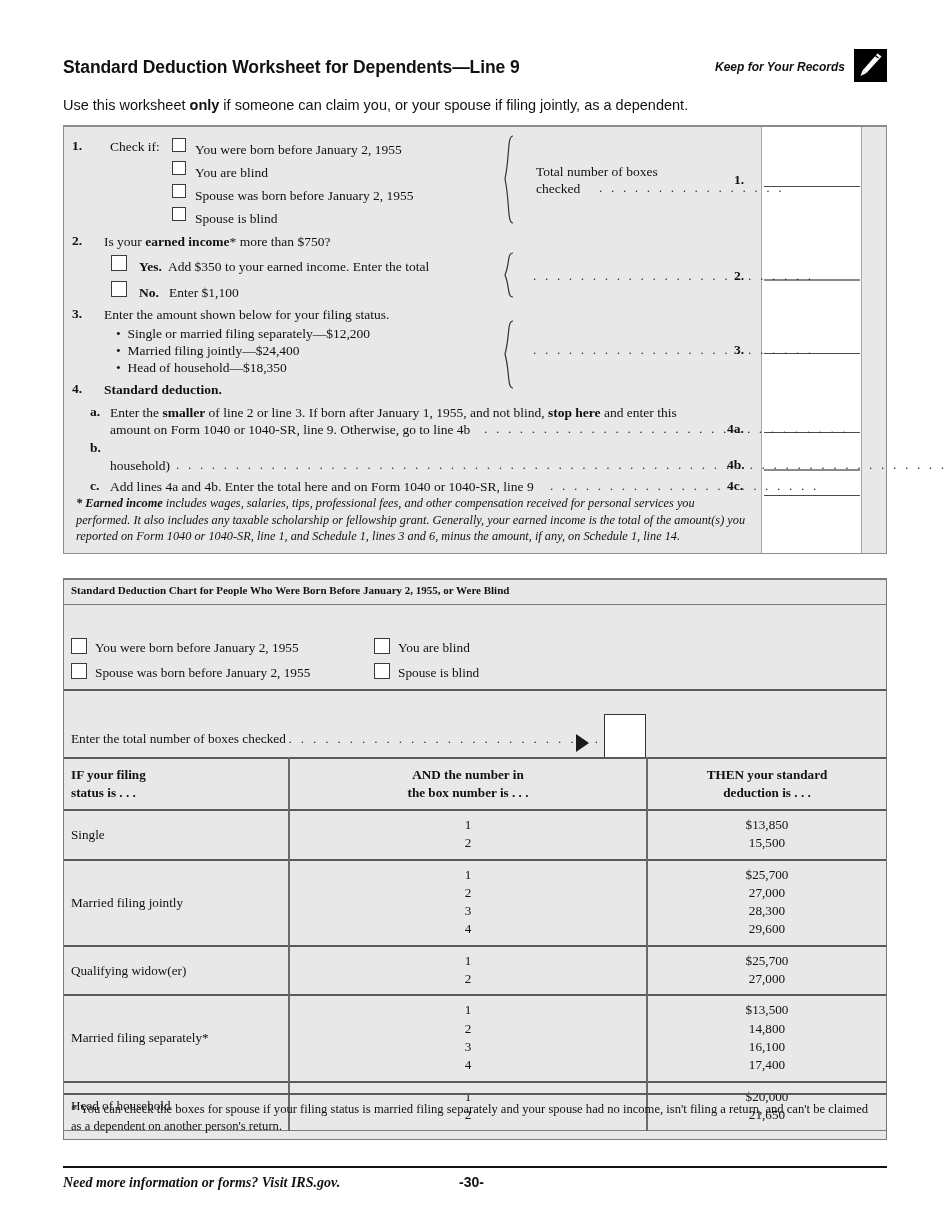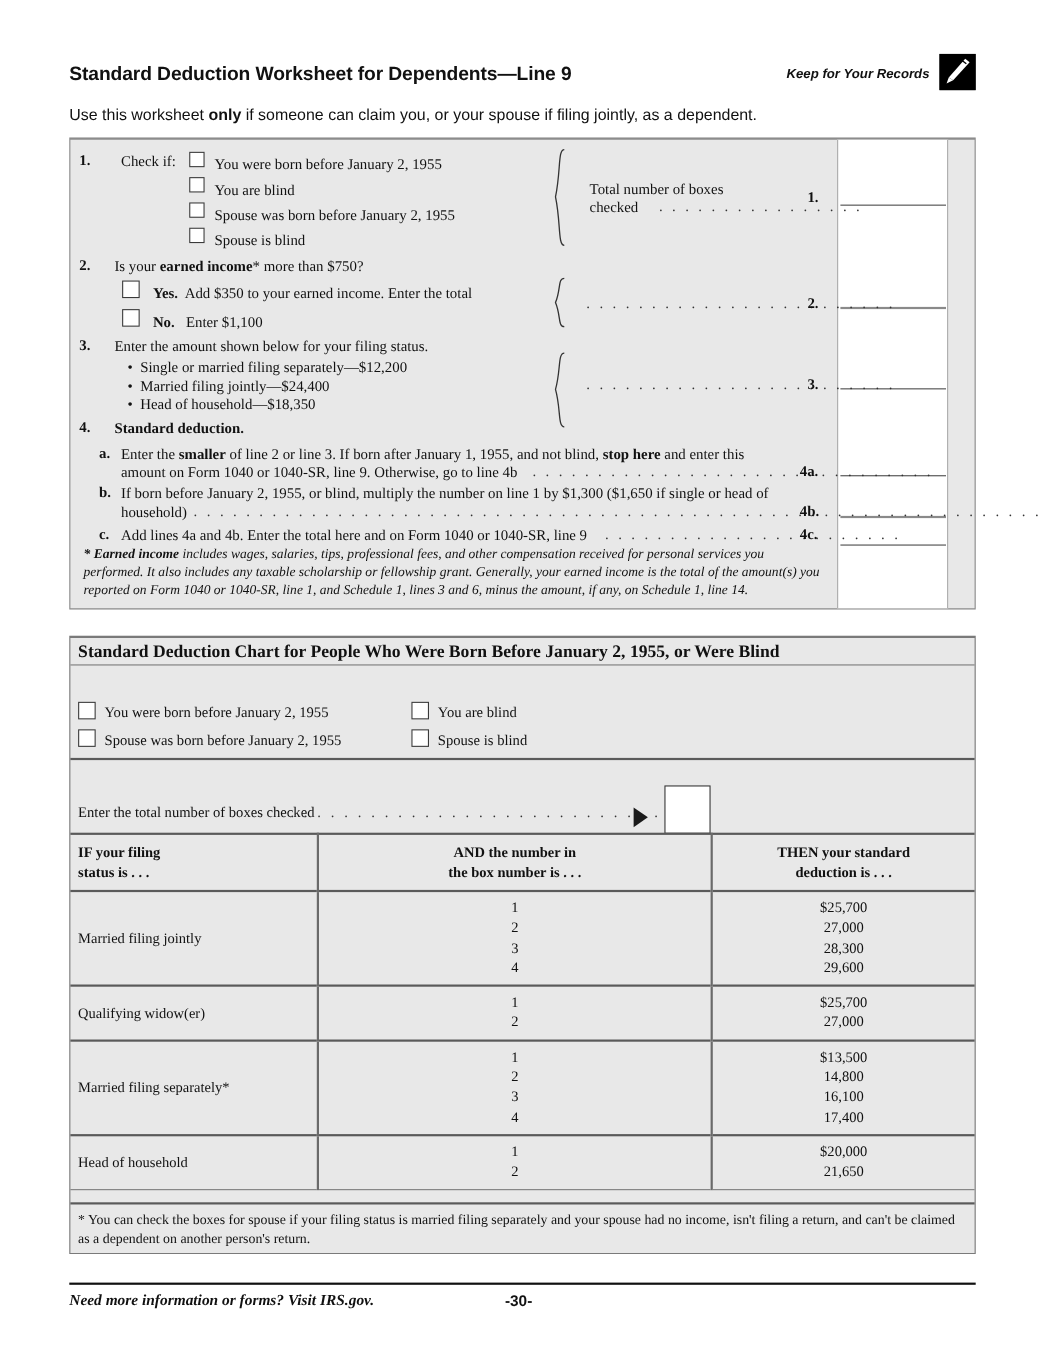--- a/index.html
+++ b/index.html
@@ -176,21 +176,21 @@
     width: 100%;
     height: 25px;
     border-bottom: 1px solid #7a7a7a;
     box-sizing: border-box;
   }
   .chart-head span {
     position: absolute;
     left: 7px;
     top: 4px;
     font-weight: bold;
-    font-size: 16px;
+    font-size: 11px;
     white-space: nowrap;
   }
   .chart-note {
     position: absolute;
     left: 7px;
     top: 33px;
     font-size: 13.3px;
     white-space: nowrap;
   }
   .chart-note b { font-weight: bold; }
@@ -433,21 +433,20 @@
 
     <div class="lnum" style="left:26px; top:277px;">a.</div>
     <div class="ltxt" style="left:46px; top:277px; width:650px;">
       <span>Enter the </span><b>smaller</b><span> of line 2 or line 3. If born after January 1, 1955, and not blind, </span><b>stop here</b><span> and enter this</span>
     </div>
     <div class="ltxt" style="left:46px; top:294px;">amount on Form 1040 or 1040-SR, line 9. Otherwise, go to line 4b</div>
     <div class="dots" style="left:420px; top:294px;">. . . . . . . . . . . . . . . . . . . . . . . . . . . . . . .</div>
     <div class="reftag" style="left:663px; top:294px;">4a.</div>
 
     <div class="lnum" style="left:26px; top:313px;">b.</div>
-    <div class="ltxt" style="left:46px; top:313px;">If born before January 2, 1955, or blind, multiply the number on line 1 by $1,300 ($1,650 if single or head of</div>
     <div class="ltxt" style="left:46px; top:330px;">household)</div>
     <div class="dots" style="left:112px; top:330px;">. . . . . . . . . . . . . . . . . . . . . . . . . . . . . . . . . . . . . . . . . . . . . . . . . . . . . . . . . . . . . . . . .</div>
     <div class="reftag" style="left:663px; top:330px;">4b.</div>
 
     <div class="lnum" style="left:26px; top:351px;">c.</div>
     <div class="ltxt" style="left:46px; top:351px;">Add lines 4a and 4b. Enter the total here and on Form 1040 or 1040-SR, line 9</div>
     <div class="dots" style="left:486px; top:351px;">. . . . . . . . . . . . . . . . . . . . . . .</div>
     <div class="reftag" style="left:663px; top:351px;">4c.</div>
 
     <div class="footnote">
@@ -502,20 +501,35 @@
           <div>the box number is . . .</div>
         </th>
         <th class="c-ded">
           <div>THEN your standard</div>
           <div>deduction is . . .</div>
         </th>
       </tr>
     </thead>
     <tbody>
       <tr>
+        <td class="c-status">Single</td>
+        <td class="c-num">
+            <div class="stack">
+              <div>1</div>
+              <div>2</div>
+            </div>
+          </td>
+        <td class="c-ded">
+            <div class="stack">
+              <div>$13,850</div>
+              <div>15,500</div>
+            </div>
+          </td>
+      </tr>
+      <tr>
         <td class="c-status">Married filing jointly</td>
         <td class="c-num">
             <div class="stack">
               <div>1</div>
               <div>2</div>
               <div>3</div>
               <div>4</div>
             </div>
           </td>
         <td class="c-ded">

